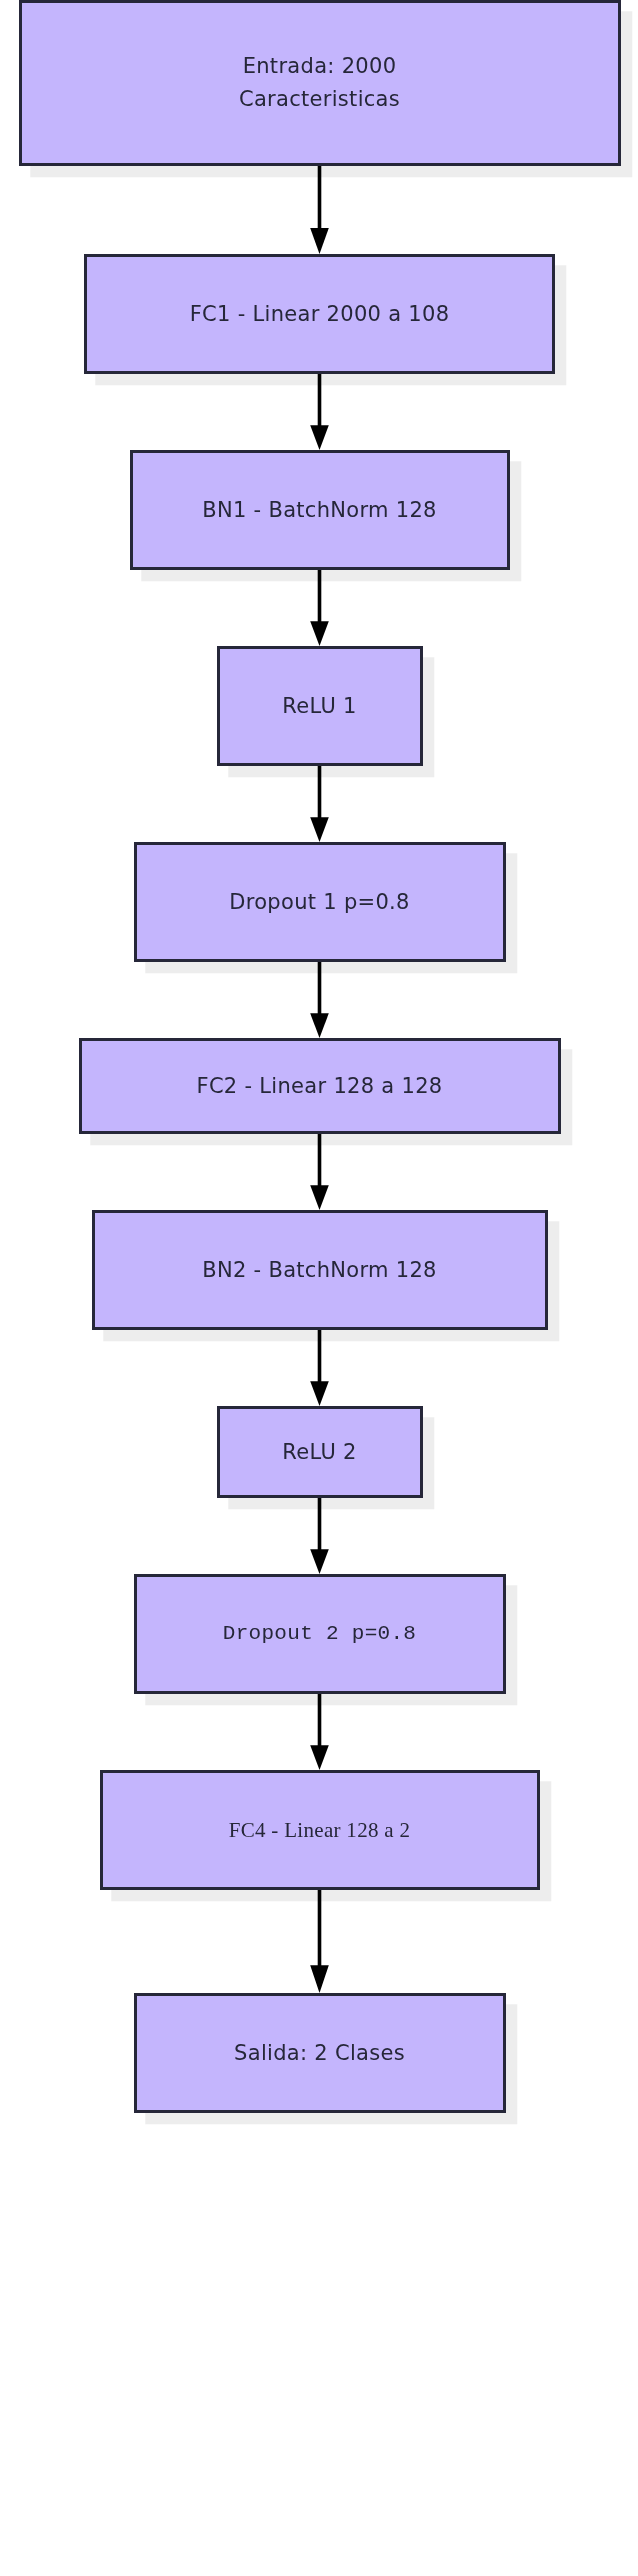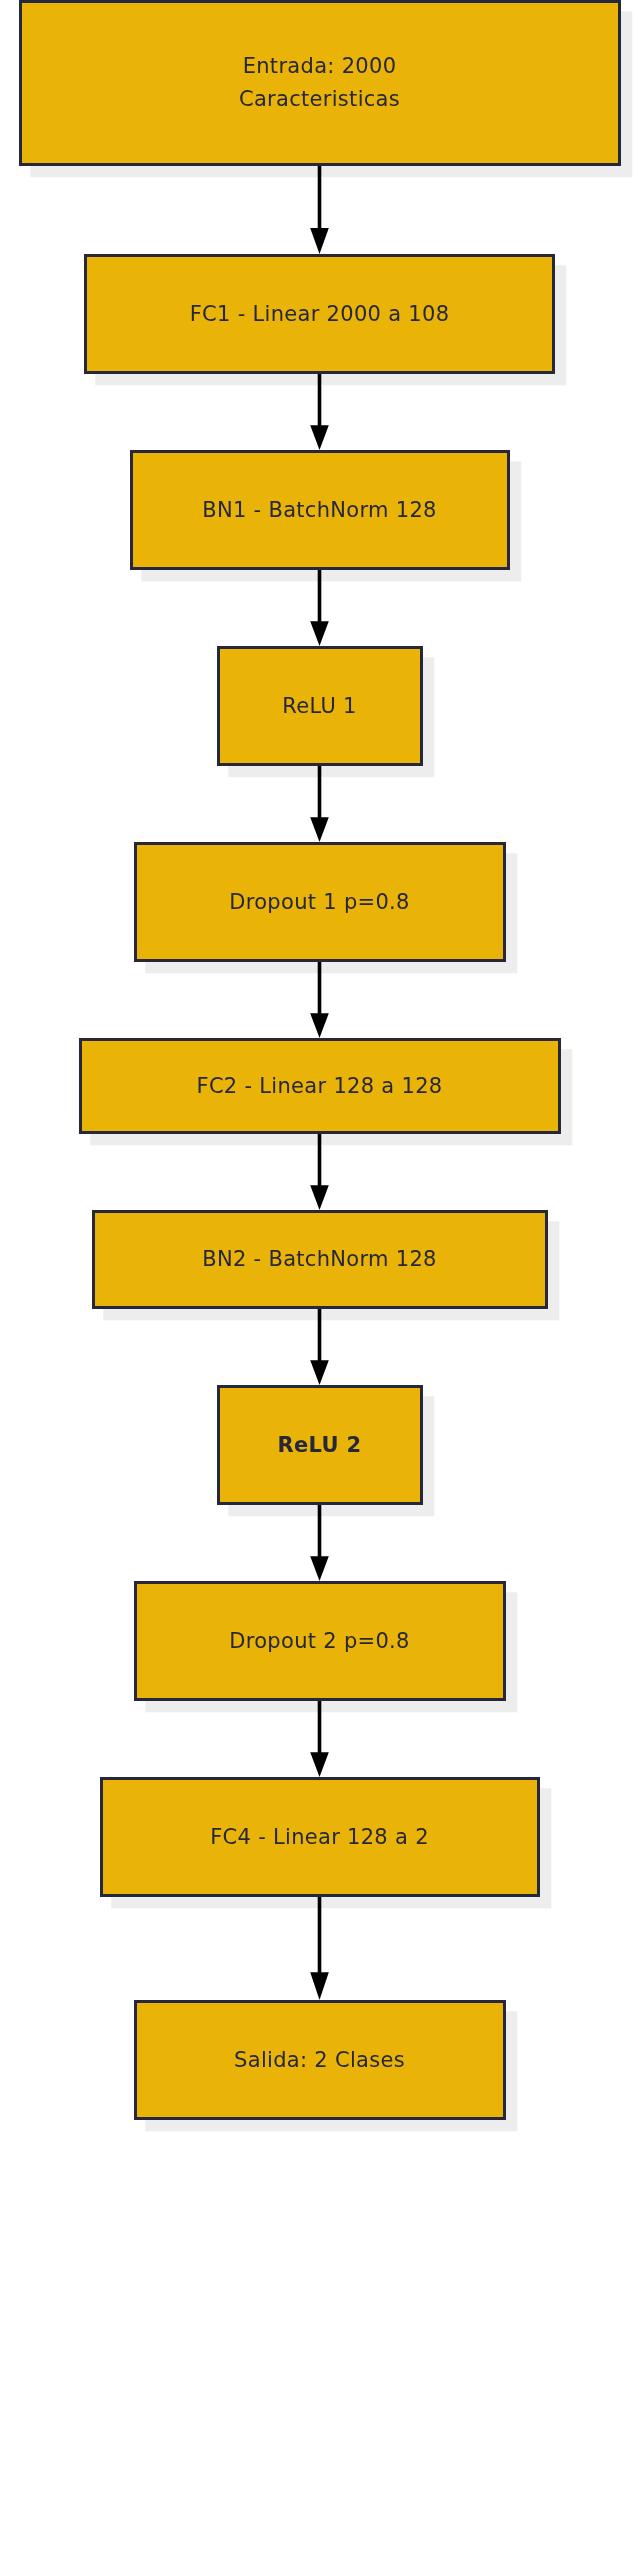--- a/index.html
+++ b/index.html
@@ -20,21 +20,21 @@
     height: 2658px;
     display: flex;
     flex-direction: column;
     align-items: center;
   }
 
   
   .node {
     position: relative;
     box-sizing: border-box;
-    background: #eab308;
+    background: #c4b5fd;
     border: 3.6px solid #262739;
     box-shadow: 11.3px 11.3px 0 0 #ededed;
     display: flex;
     align-items: center;
     justify-content: center;
     text-align: center;
     color: #262739;
     line-height: 1.55;
     letter-spacing: 0.3px;
     font-family: "DejaVu Sans", sans-serif;
@@ -48,24 +48,24 @@
     padding: 0 7.2px;
   }
 
   
   .n-entrada   { width: 602px; height: 166px; }
   .n-fc1       { width:  471px; height: 120px; }
   .n-bn1       { width:  380px; height: 120px; }
   .n-relu1     { width:  206px; height: 120px; }
   .n-drop1     { width:  372px; height: 120px; }
   .n-fc2       { width:  482px; height: 96px; }
-  .n-bn2       { width:  456px; height: 99px; }
-  .n-relu2     { width:  206px; height: 120px; font-weight: bold; }
-  .n-drop2     { width:  372px; height: 120px; }
-  .n-fc4       { width:  440px; height: 120px; }
+  .n-bn2       { width:  456px; height: 120px; }
+  .n-relu2     { width:  206px; height: 92px; }
+  .n-drop2     { width:  372px; height: 120px; font-family: Liberation Mono, monospace; }
+  .n-fc4       { width:  440px; height: 120px; font-family: Liberation Serif, serif; }
   .n-salida    { width:  372px; height: 120px; }
 
   
   .edge {
     position: relative;
     width: 31px;
     flex: 0 0 auto;
     display: block;
   }
   .edge svg { display: block; width: 31px; height: 100%; }

